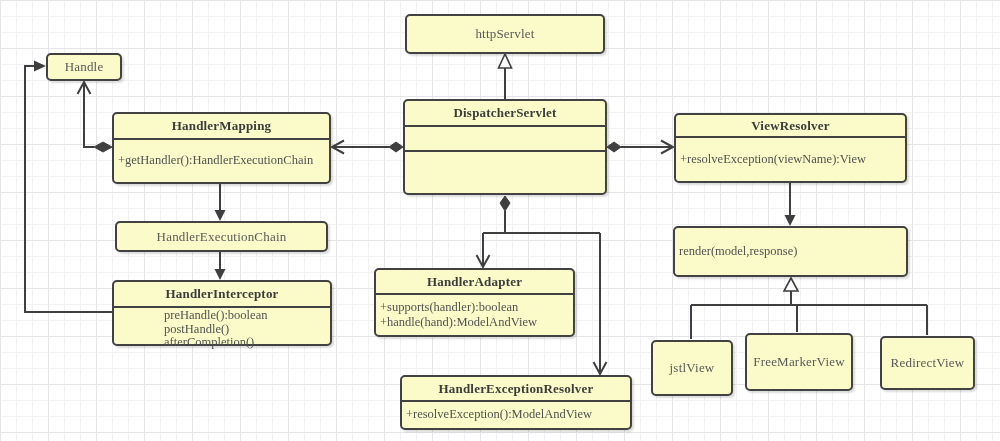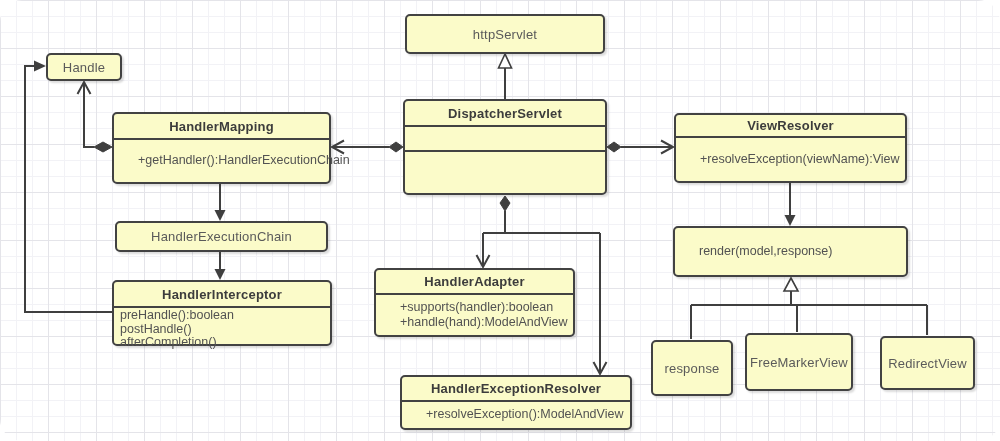--- a/index.html
+++ b/index.html
@@ -7,22 +7,21 @@
     position:relative;
     width:1000px;height:441px;
     overflow:hidden;
     background-color:#ffffff;
     background-image:
       linear-gradient(#e4e4e9 1px, transparent 1px),
       linear-gradient(90deg, #e4e4e9 1px, transparent 1px),
       linear-gradient(#f2f2f6 1px, transparent 1px),
       linear-gradient(90deg, #f2f2f6 1px, transparent 1px);
     background-size:48px 48px,48px 48px,16px 16px,16px 16px;
-    font-family:Liberation Sans, sans-serif;
-    border-radius:22px;
+    font-family:Liberation Serif, serif;
   }
   #edges{position:absolute;left:0;top:0;z-index:1;}
   .edge-line{stroke:var(--line,#3f3f3f);stroke-width:2;fill:none;}
   .arrow-filled{fill:var(--line,#3f3f3f);stroke:none;}
   .arrow-hollow{fill:#ffffff;stroke:var(--line,#3f3f3f);stroke-width:1.6;}
   .arrow-open{stroke:var(--line,#3f3f3f);stroke-width:2;fill:none;}
   .diamond-filled{fill:var(--line,#3f3f3f);stroke:var(--line,#3f3f3f);}
   .uml-box{
     position:absolute;z-index:2;box-sizing:border-box;
     background:var(--box-fill,#fbfbc9);
@@ -32,22 +31,22 @@
     display:flex;flex-direction:column;
   }
   .uml-title{
     flex:0 0 auto;display:flex;align-items:center;justify-content:center;
     font-size:13px;font-weight:bold;color:var(--title-text,#3c3c3c);
     border-bottom:2px solid var(--box-border,#424242);
     letter-spacing:.2px;
   }
   .uml-title.plain{font-weight:normal;color:#5a5a5a;border-bottom:none;flex:1 1 auto;}
   .uml-body{flex:1 1 auto;display:flex;flex-direction:column;justify-content:center;
-    padding:1px 4px 1px 24px;}
-  .uml-body.top{justify-content:flex-start;padding-left:6px;}
+    padding:1px 4px 1px 4px;}
+  .uml-body.top{justify-content:flex-start;padding-left:6px;margin-left:44px;}
   .uml-method{font-size:12.5px;color:var(--body-text,#525252);line-height:13.5px;white-space:nowrap;}
   .uml-compartment{flex:0 0 auto;border-bottom:2px solid var(--box-border,#424242);box-sizing:border-box;}
   .uml-compartment.last{flex:1 1 auto;border-bottom:none;}
 </style>
 </head>
 <body>
 
 <div id="canvas" style="--box-fill: #fbfbc9; --box-border: #424242; --line: #3f3f3f; --title-text: #3c3c3c; --body-text: #525252;">
 
   <svg id="edges" width="1000" height="441">
@@ -171,21 +170,21 @@
     </div>
   </div>
 
   <div class="uml-box" style="left:673px;top:226px;width:235px;height:51px">
     <div class="uml-body">
       <div class="uml-method">render(model,response)</div>
     </div>
   </div>
 
   <div class="uml-box" style="left:651px;top:340px;width:82px;height:56px">
-    <div class="uml-title plain">response</div>
+    <div class="uml-title plain">jstlView</div>
   </div>
 
   <div class="uml-box" style="left:745px;top:333px;width:108px;height:58px">
     <div class="uml-title plain">FreeMarkerView</div>
   </div>
 
   <div class="uml-box" style="left:880px;top:336px;width:95px;height:54px">
     <div class="uml-title plain">RedirectView</div>
   </div>
 

